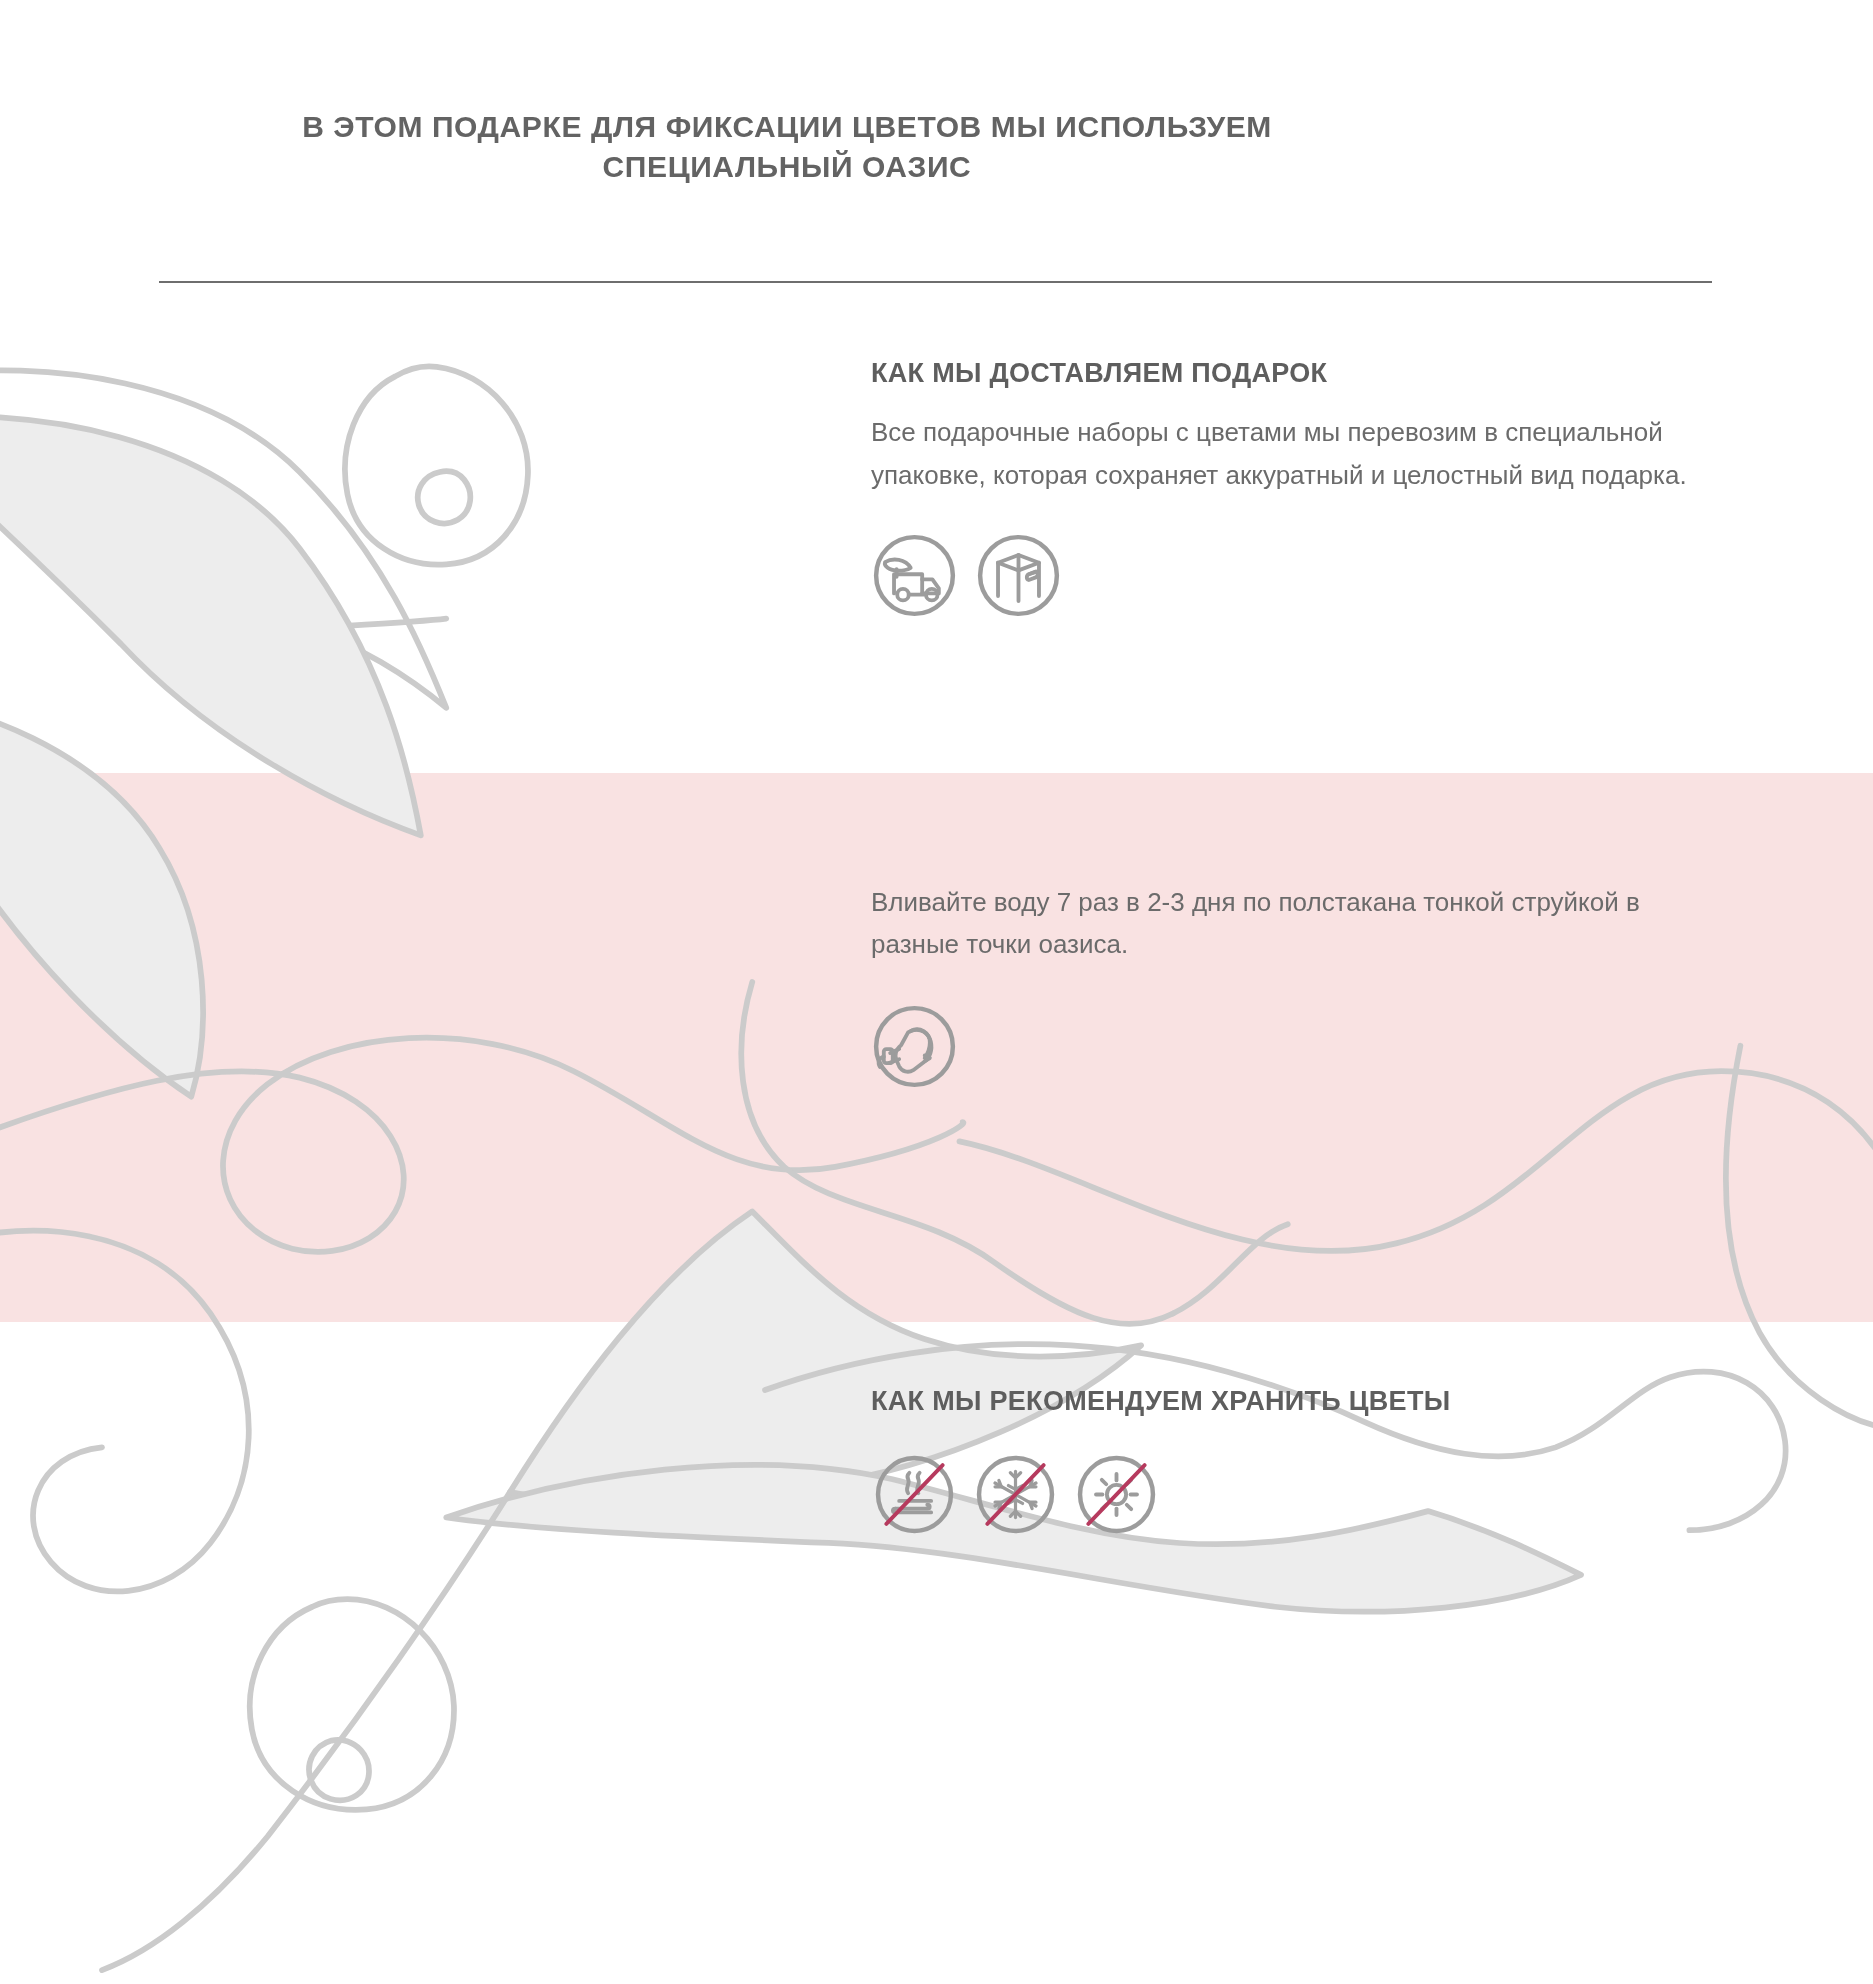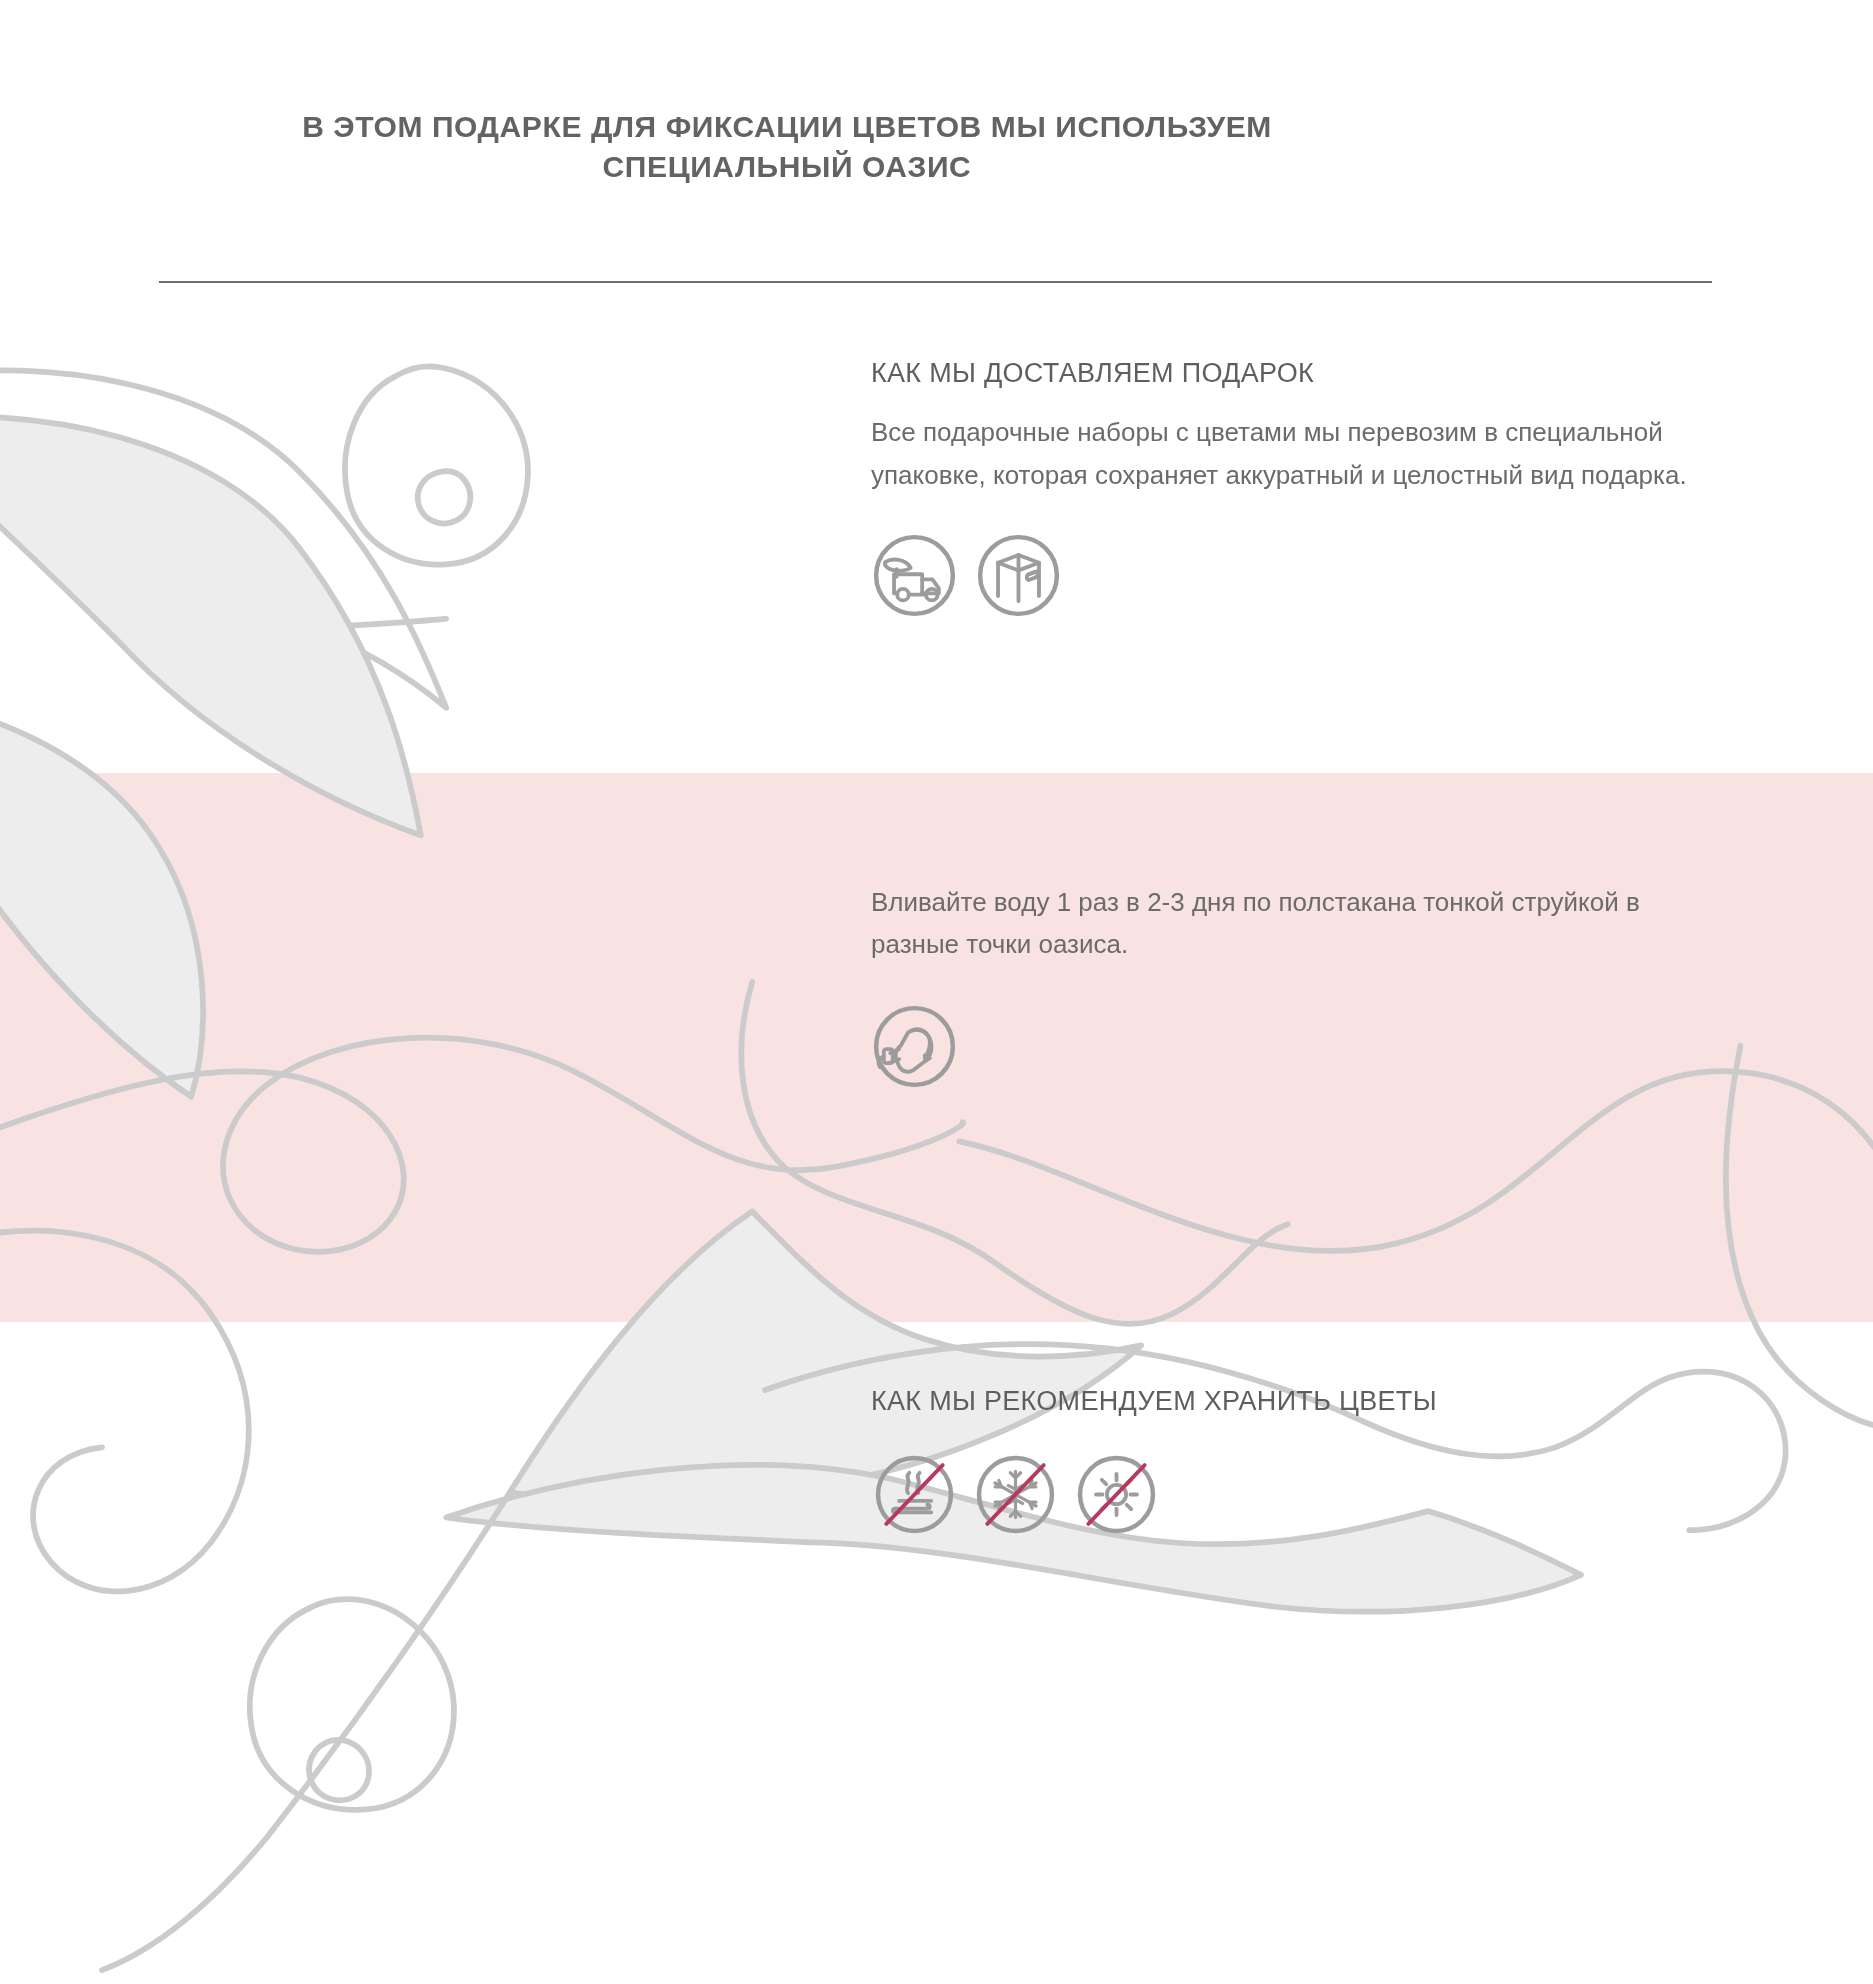--- a/index.html
+++ b/index.html
@@ -76,21 +76,21 @@
     width: 905px;
     z-index: 6;
   }
   .sec-delivery { top: 357px; }
   .sec-freshness { top: 881px; }
   .sec-storage { top: 1385px; }
 
   .sec-heading {
     margin: 0 0 22px 0;
     font-size: 27px;
-    font-weight: normal;
+    font-weight: bold;
     letter-spacing: 0.3px;
     line-height: 1.2;
     color: #5e5e5e;
     text-transform: uppercase;
   }
   .sec-heading.warm { color: #5b4f4f; }
 
   .sec-para {
     margin: 0 0 0 0;
     font-size: 26px;
@@ -224,21 +224,21 @@
             <path d="M84 66 L96 62"></path>
             <path d="M84 66 C80 68, 80 74, 84 75 L95 71 C99 69, 99 63, 95 62 Z"></path>
           </g>
         </svg>
       </div>
 
     </div>
   </section>
 
   <section class="section sec-freshness">
-    <p class="sec-para">Вливайте воду 1 раз в 2-3 дня по полстакана тонкой струйкой в разные точки оазиса.</p>
+    <p class="sec-para">Вливайте воду 7 раз в 2-3 дня по полстакана тонкой струйкой в разные точки оазиса.</p>
 
     <div class="icon-row icon-row-water">
       <div class="icon-badge">
         <svg viewBox="0 0 136 136">
           <circle cx="68" cy="68" r="60" fill="none" stroke="#9C9C9C" stroke-width="7"></circle>
           <g fill="none" stroke="#9C9C9C" stroke-width="6" stroke-linecap="round" stroke-linejoin="round">
             <path d="M58 46 C70 38, 86 42, 92 56 C97 68, 94 82, 86 90 L66 105
                      C58 110, 48 107, 44 99 L40 90 C36 82, 39 72, 47 66 Z"></path>
             <path d="M62 44 C76 36, 92 46, 92 62 C92 72, 88 80, 84 86"></path>
             <path d="M44 72 L30 78"></path>

